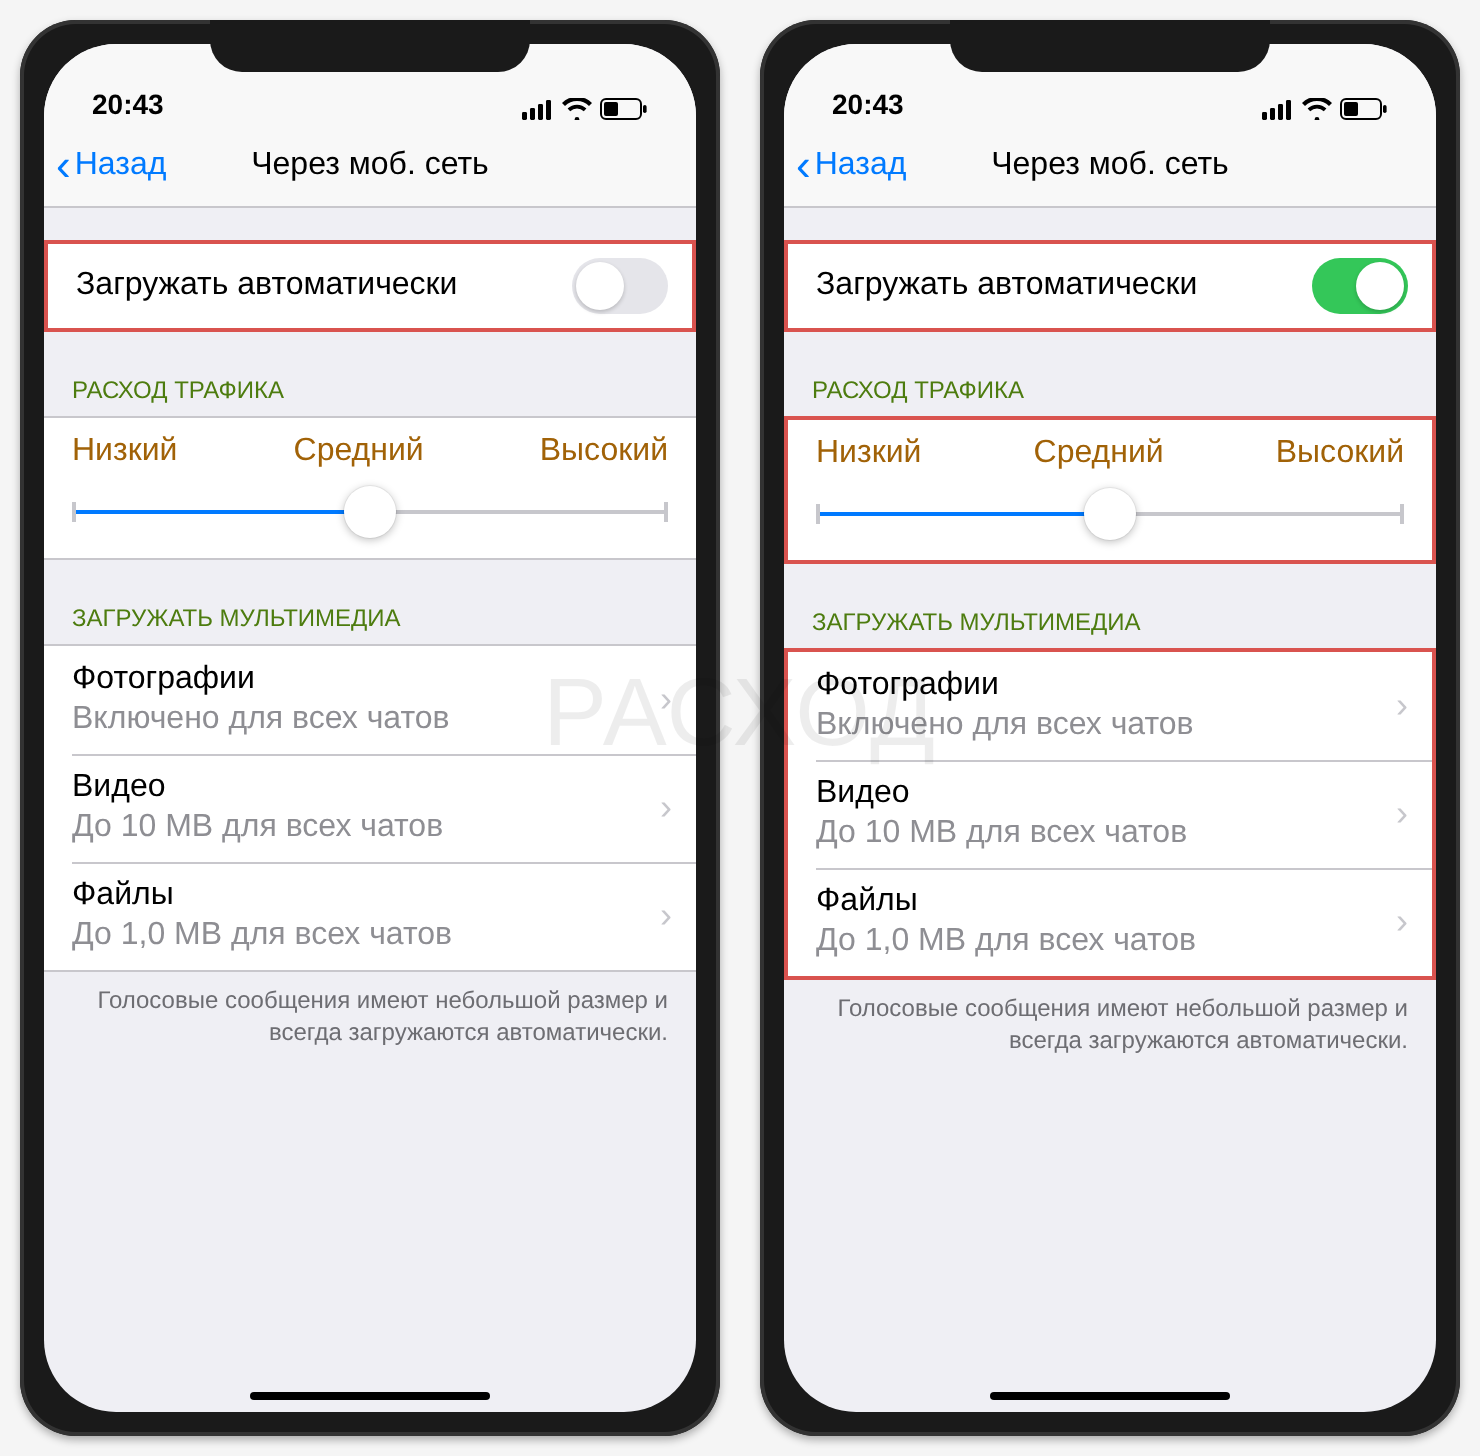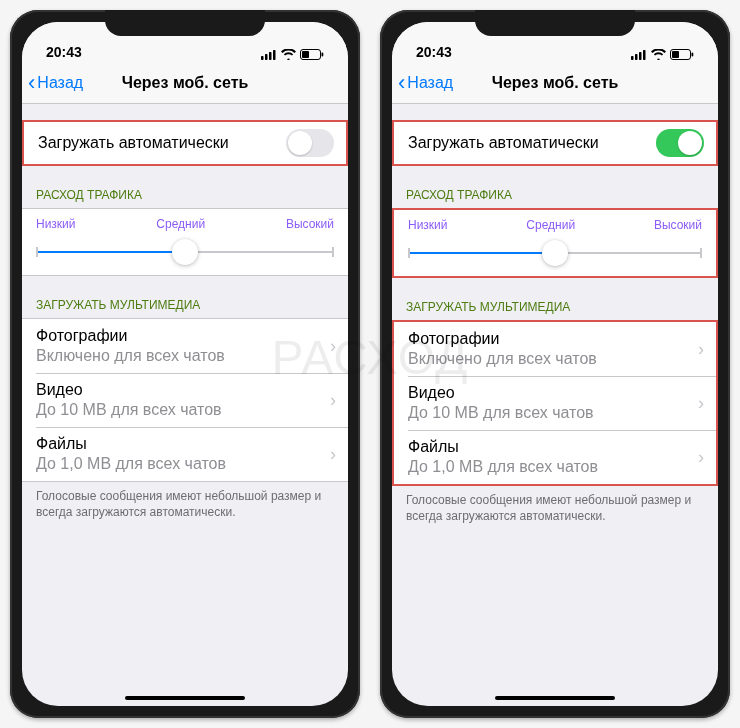--- a/index.html
+++ b/index.html
@@ -56,33 +56,34 @@
       position: relative;
     }
     .back {
       display: flex; align-items: center;
       color: #007aff; font-size: 16px;
       padding-left: 6px;
     }
     .back-chevron { font-size: 22px; line-height: 1; margin-right: 2px;}
     .nav-title {
       position: absolute; left: 0; right: 0;
-      text-align: center; font-size: 16px; font-weight: 700; color: #000;
+      text-align: center; font-size: 16px; font-weight: 400; color: #000;
       pointer-events: none;
     }
     .section { margin-top: 22px; }
     .section-header {
       font-size: 12px; color: #4d7c0f;
       padding: 0 14px 6px 14px;
       text-transform: uppercase;
     }
     .section-footer {
       font-size: 12px; color: #6d6d72;
       padding: 6px 14px 0 14px;
       line-height: 1.35;
+      text-align: right;
     }
     .cell-group {
       background: #fff;
       border-top: 1px solid #c8c7cc;
       border-bottom: 1px solid #c8c7cc;
     }
     .cell-group.highlight {
       border: 2px solid #d9534f;
     }
     .cell {
@@ -115,21 +116,21 @@
     .switch::after {
       content: ""; position: absolute; top: 2px;
       width: 24px; height: 24px; border-radius: 50%;
       background: #fff; box-shadow: 0 1px 2px rgba(0,0,0,0.2);
     }
     .switch.off::after { left: 2px; }
     .switch.on::after { right: 2px; }
     .slider-cell { flex-direction: column; align-items: stretch; padding: 8px 14px 14px 14px; }
     .slider-labels {
       display: flex; justify-content: space-between;
-      font-size: 12px; color: #8b5cf6; margin-bottom: 12px;
+      font-size: 16px; color: #a16207; margin-bottom: 12px;
     }
     .slider-track {
       height: 2px; background: #c7c7cc; position: relative;
       margin: 8px 0;
     }
     .slider-fill {
       position: absolute; left: 0; top: 0; bottom: 0;
       background: #007aff;
     }
     .slider-tick {

